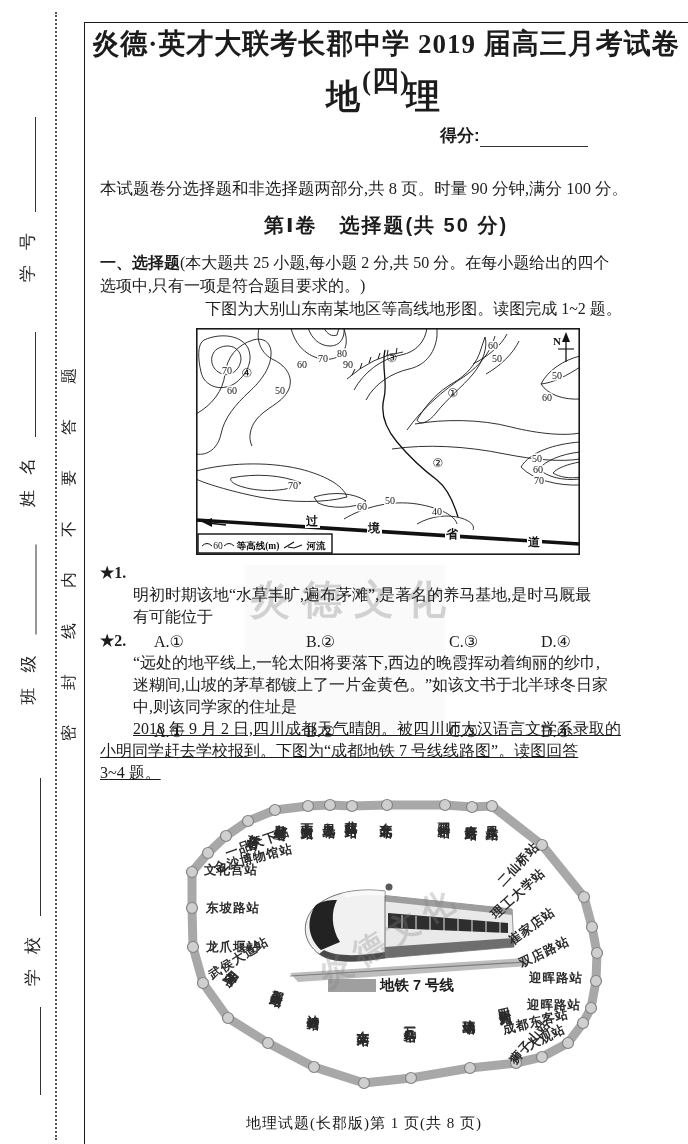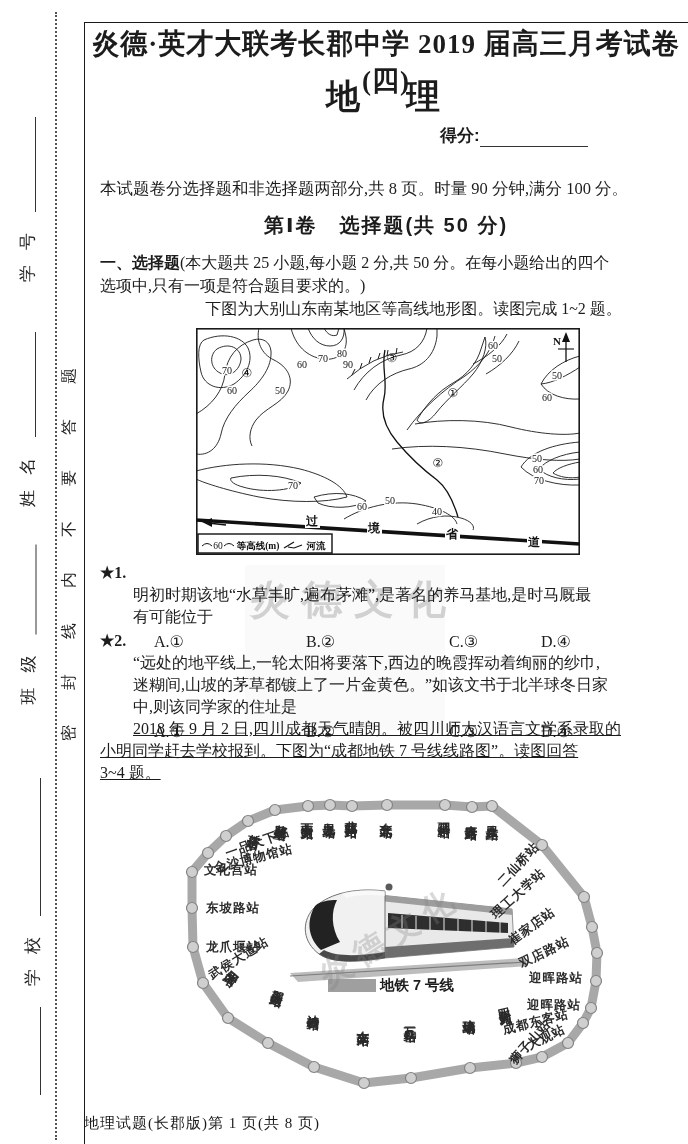--- a/index.html
+++ b/index.html
@@ -28,21 +28,21 @@
   .intro{left:100px;top:155px;width:570px;font-size:16.5px;margin-top:23px;}
   .section{left:84px;top:212px;width:604px;text-align:center;font-size:20px;font-weight:800;
            font-family:"Liberation Sans","DejaVu Sans",sans-serif;letter-spacing:2px;}
   .para{font-size:16px;line-height:22px;white-space:pre-line;}
   .bold{font-weight:800;font-family:Liberation Mono, monospace;}
   .qblock{left:100px;width:572px;}
   .qtext{position:relative;padding-left:33px;font-size:16px;line-height:22px;white-space:pre-line;}
   .qmark{position:absolute;left:0;top:0;font-weight:700;}
   .optrow{position:relative;height:22px;font-size:16px;}
   .optrow span{position:absolute;top:4px;margin-left:21px;}
-  .footer{left:84px;top:1114px;width:560px;font-size:15px;letter-spacing:1px;}
+  .footer{left:84px;top:1114px;width:560px;text-align:center;font-size:15px;letter-spacing:1px;}
   
   .wm{font-weight:800;letter-spacing:12px;color:rgba(125,125,125,0.32);font-size:40px;
       font-family:"Liberation Serif",serif;}
   .wmbox{left:245px;top:565px;width:200px;height:165px;background:rgba(150,150,150,0.05);}
   
   .cmap{left:196px;top:328px;}
   
   .mmap{left:180px;top:795px;width:445px;height:330px;}
   .st{position:absolute;font-size:12.5px;font-weight:600;color:#2a2a2a;white-space:nowrap;
       letter-spacing:1px;line-height:14px;}

